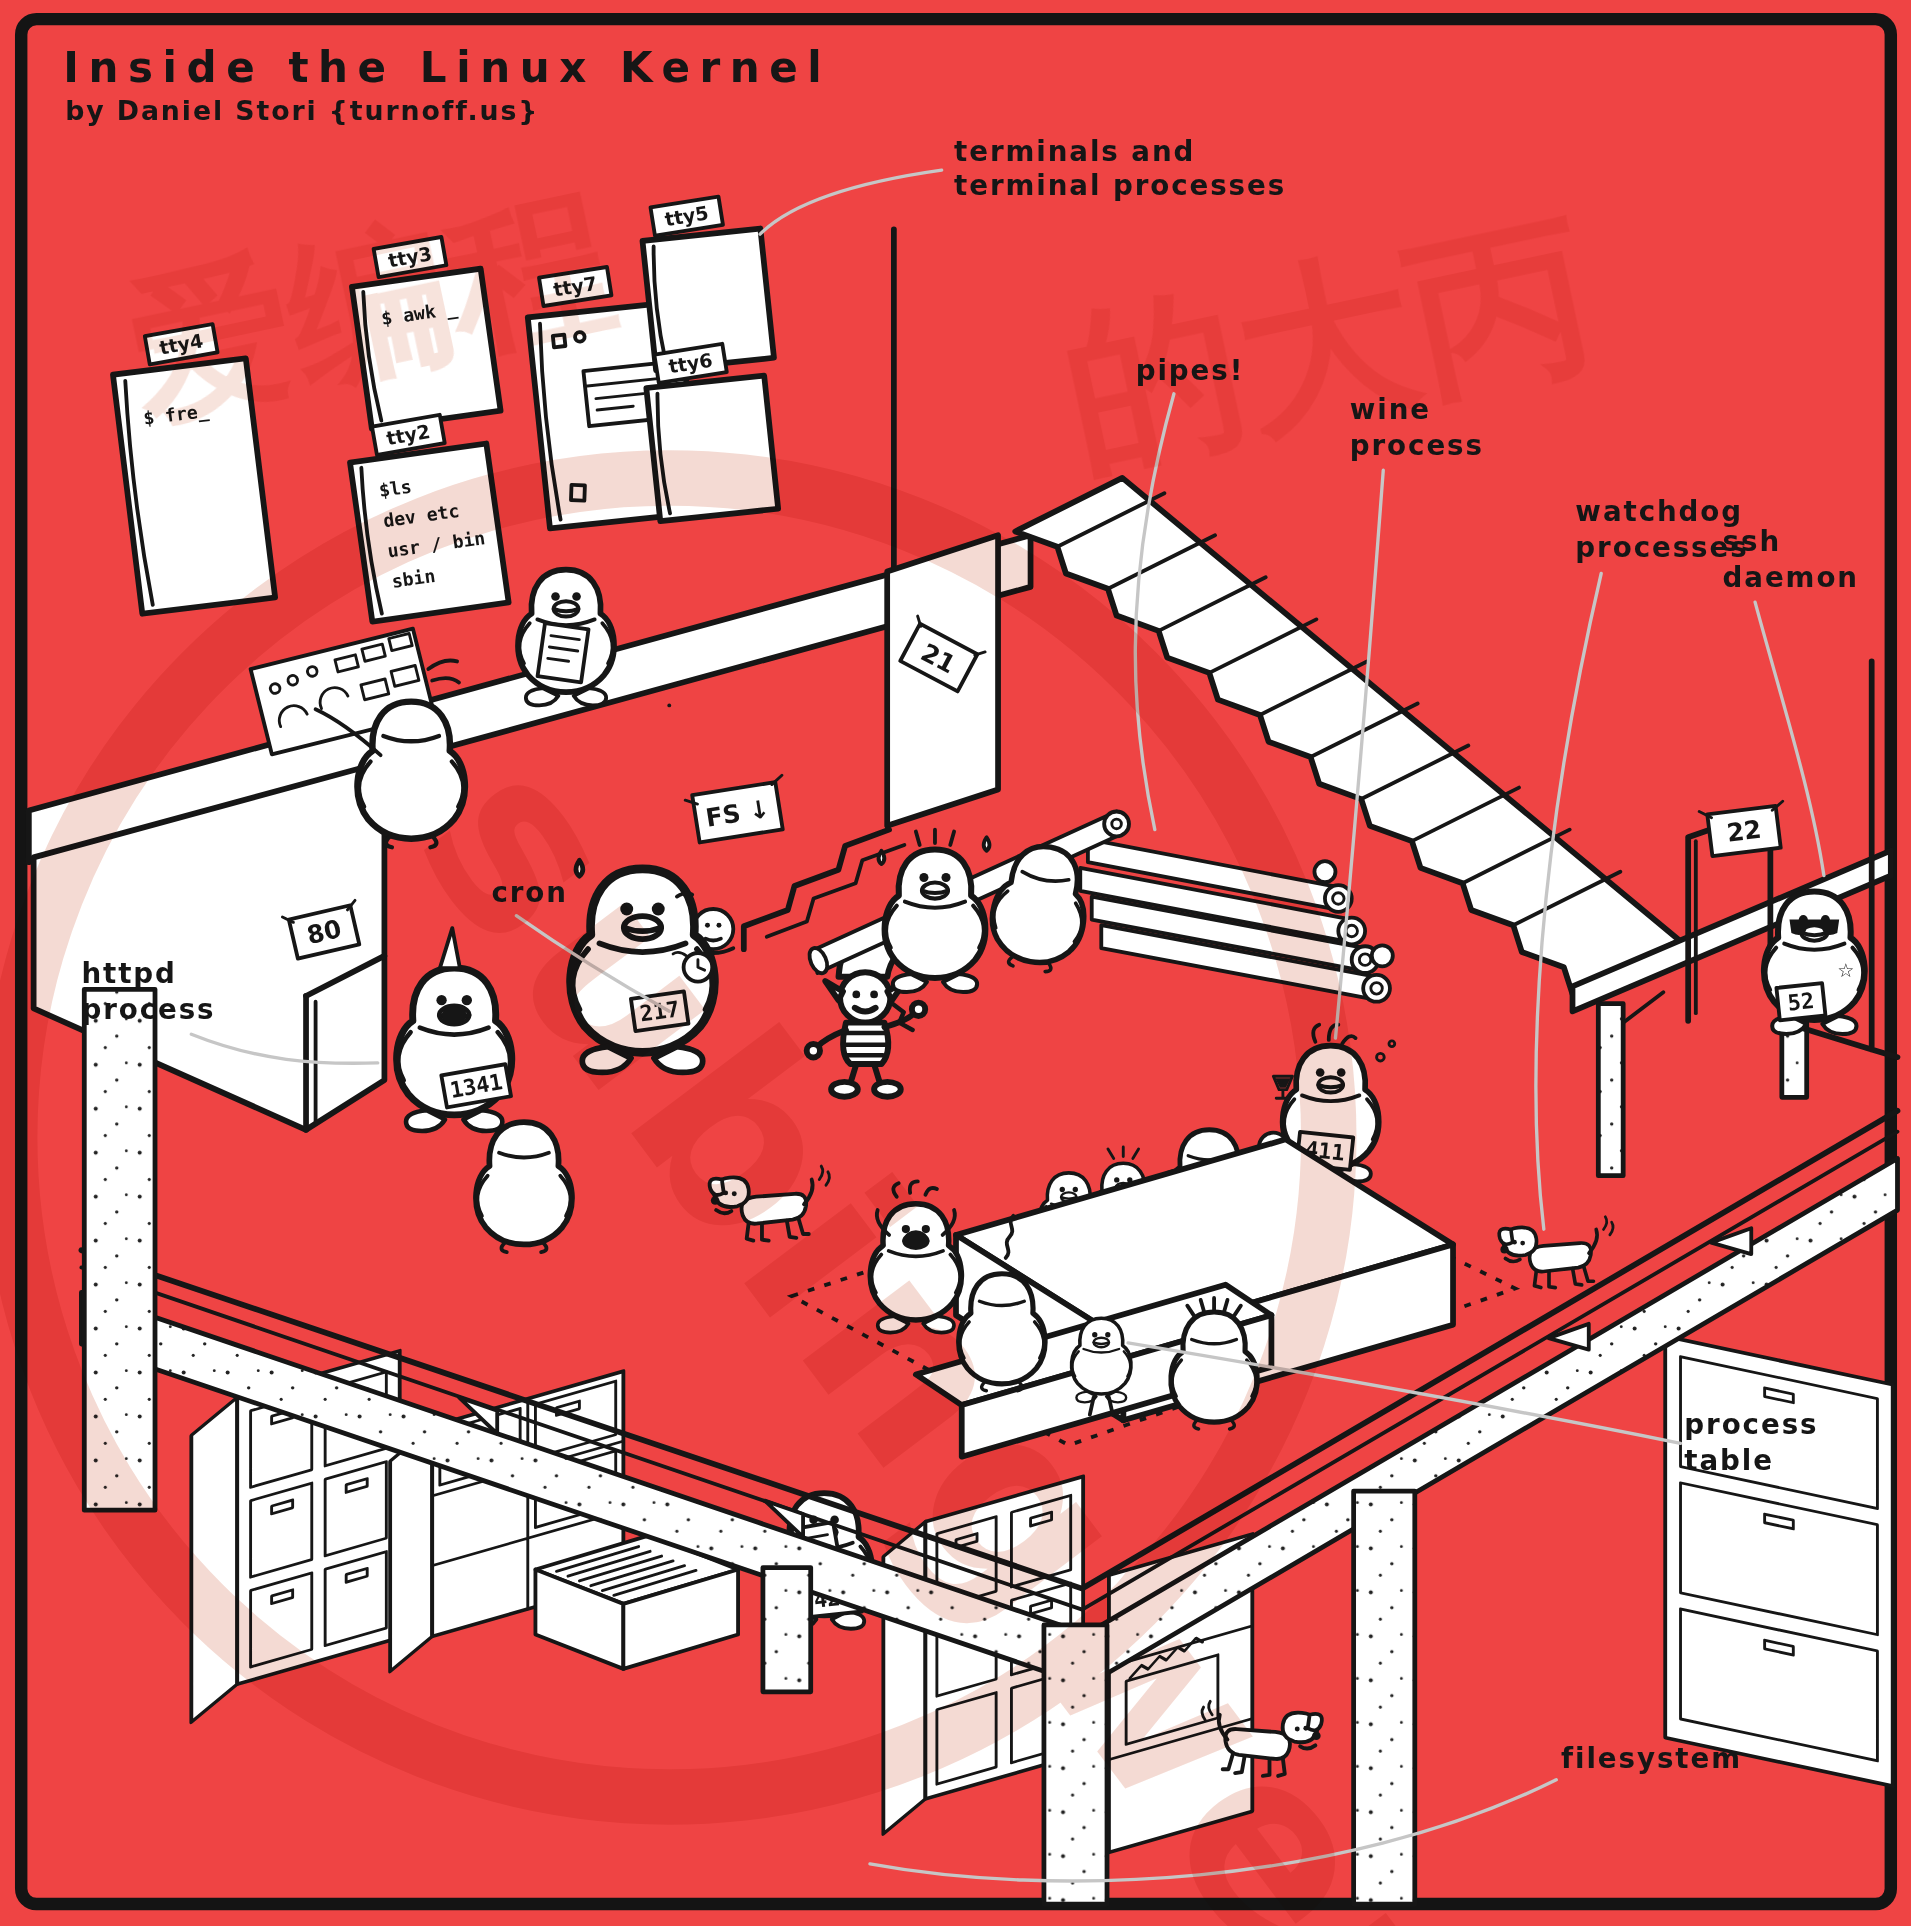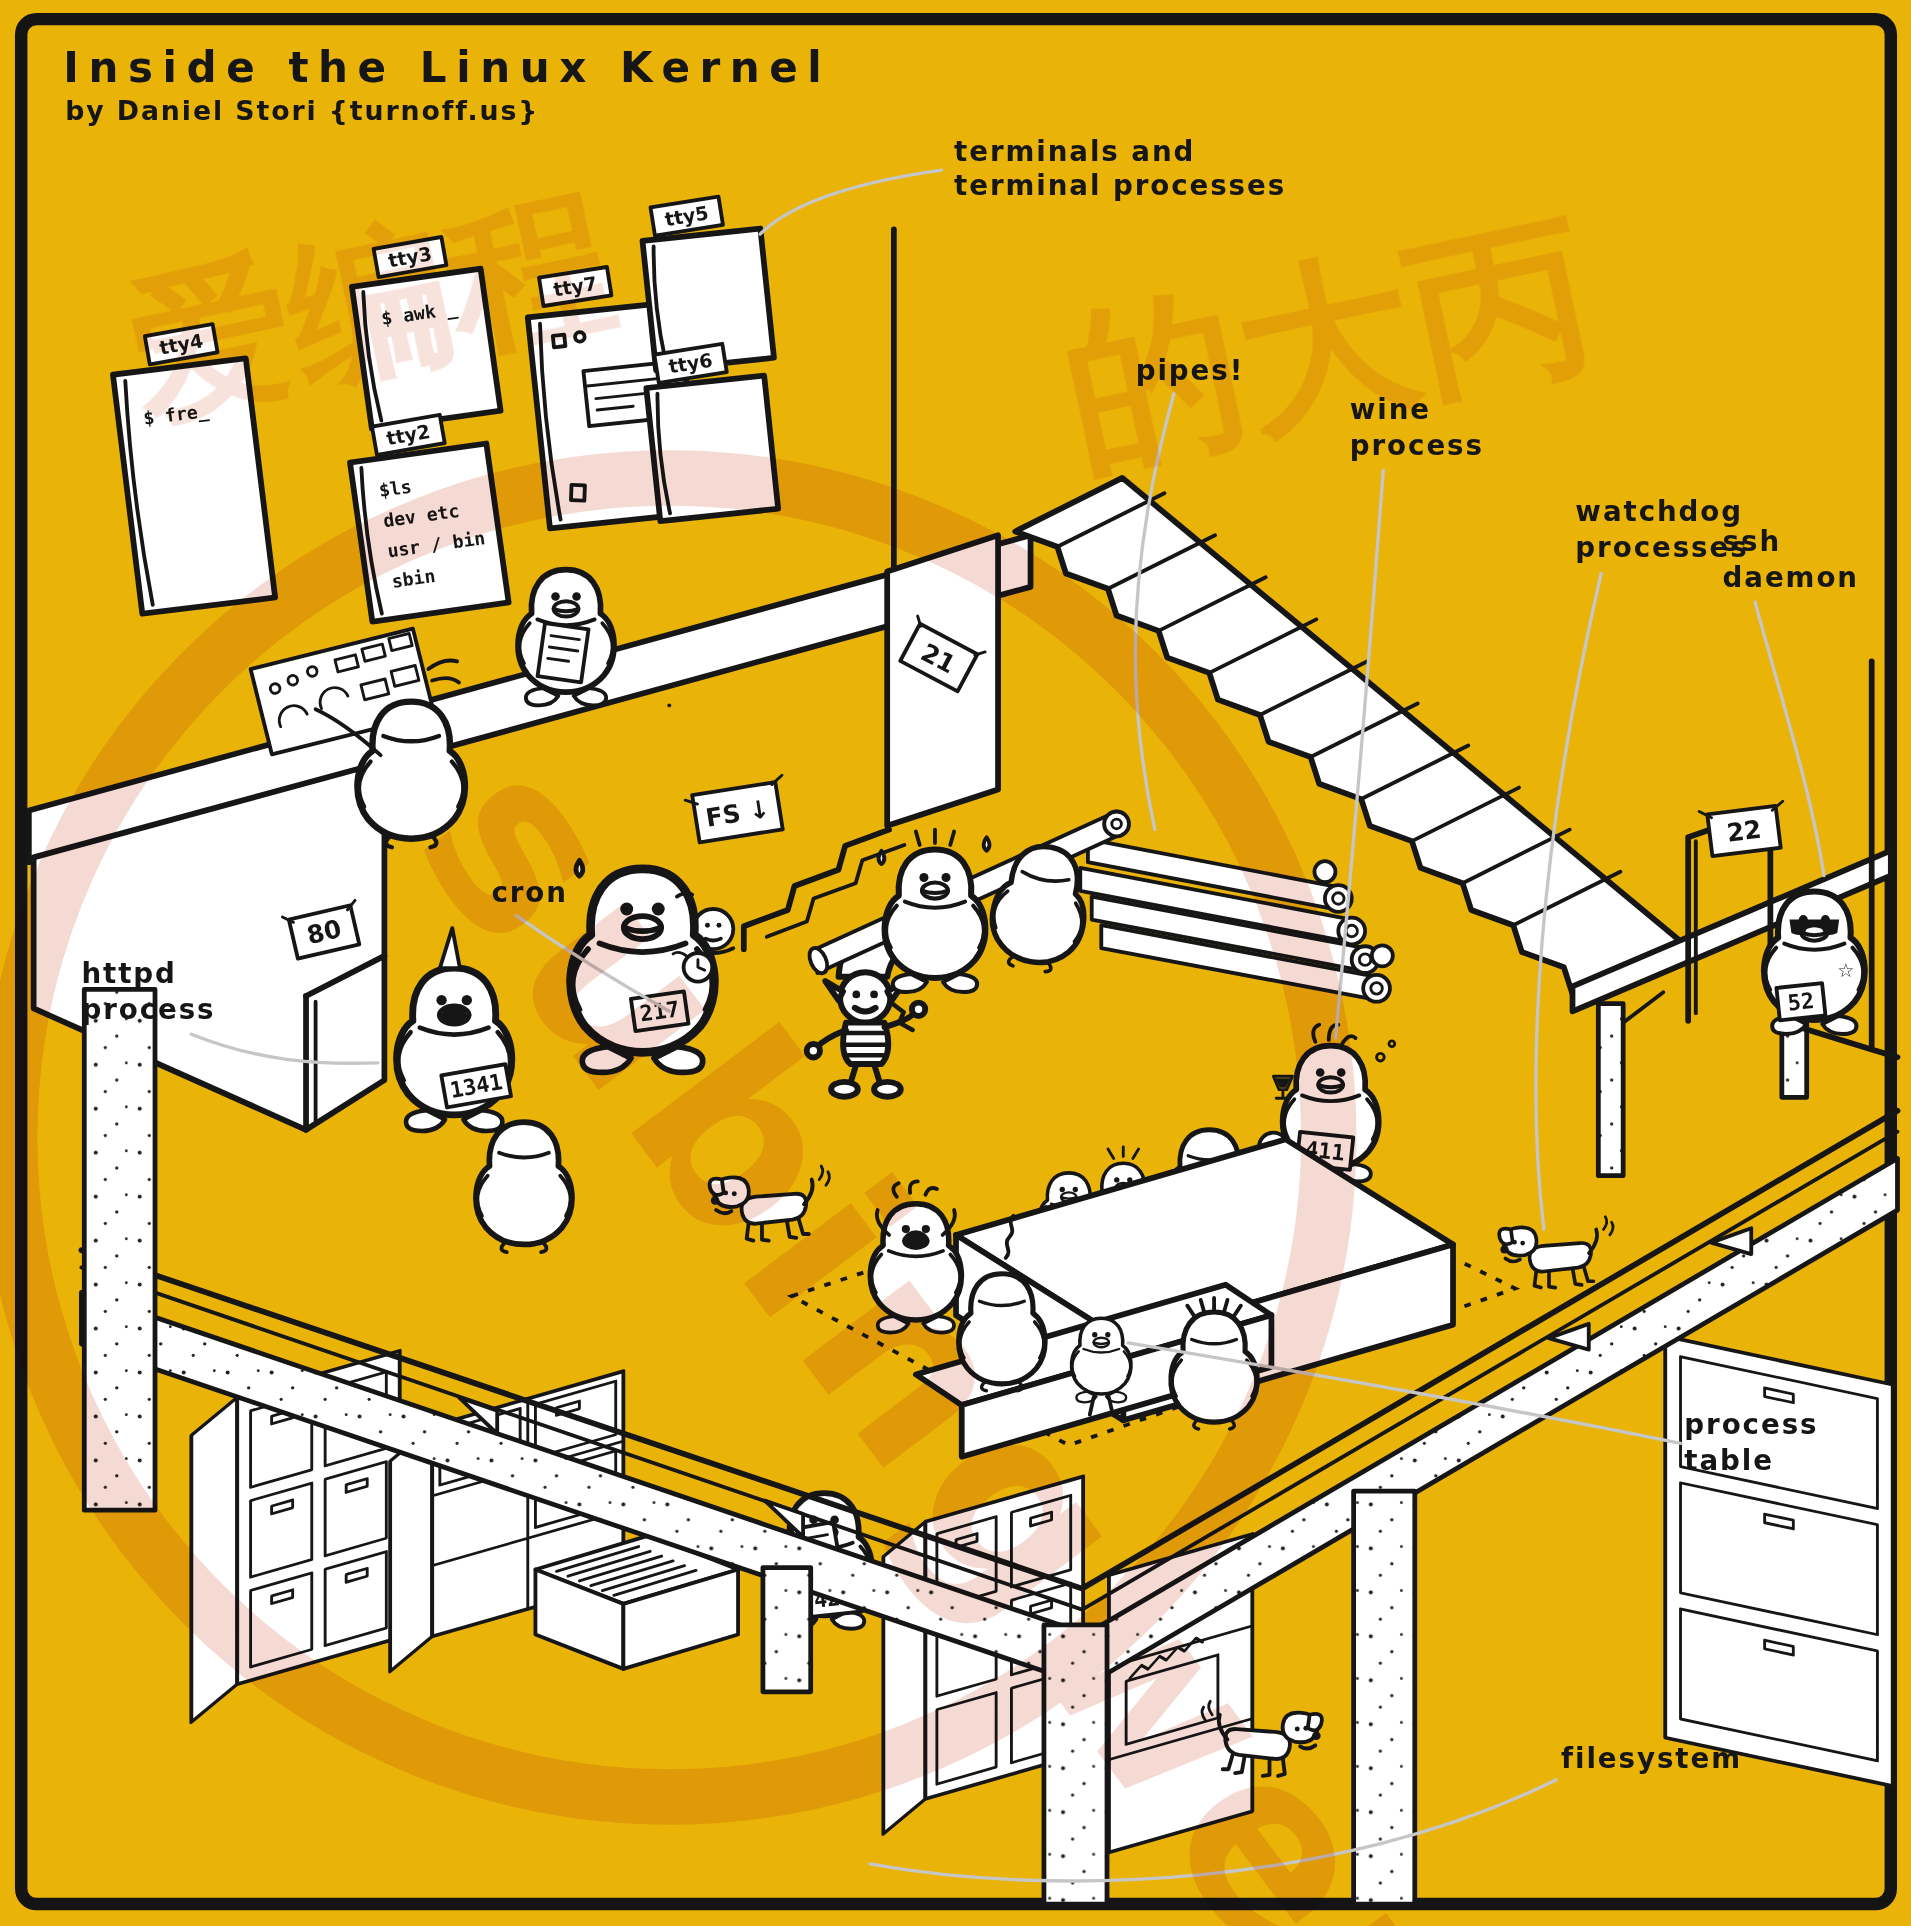--- a/index.html
+++ b/index.html
@@ -1,16 +1,16 @@
 <!DOCTYPE html>
 <html><head>
 <meta charset="utf-8">
 <style>
   html,body{margin:0;padding:0;background:#dcdcdc;}
-  .stage{position:relative;width:1912px;height:1926px;background:#eab308;overflow:hidden;text-decoration:underline;}
+  .stage{position:relative;width:1912px;height:1926px;background:#ef4444;overflow:hidden;text-decoration:underline;}
   svg{position:absolute;inset:0;}
   .ink{fill:#ffffff;stroke:#161616;stroke-width:6;stroke-linejoin:round;stroke-linecap:round;}
   .ink4{fill:#ffffff;stroke:#161616;stroke-width:4;stroke-linejoin:round;stroke-linecap:round;}
   .line{fill:none;stroke:#161616;stroke-width:6;stroke-linejoin:round;stroke-linecap:round;}
   .line4{fill:none;stroke:#161616;stroke-width:4;stroke-linejoin:round;stroke-linecap:round;}
   .line3{fill:none;stroke:#161616;stroke-width:3;stroke-linejoin:round;stroke-linecap:round;}
   .fillk{fill:#161616;stroke:none;}
   .speck{fill:url(#speck);stroke:#161616;stroke-width:5;stroke-linejoin:round;}
   .leader{fill:none;stroke:#c6c6c6;stroke-width:3.5;stroke-linecap:round;}
   .rug{fill:none;stroke:#161616;stroke-width:4;stroke-dasharray:7 11;}

